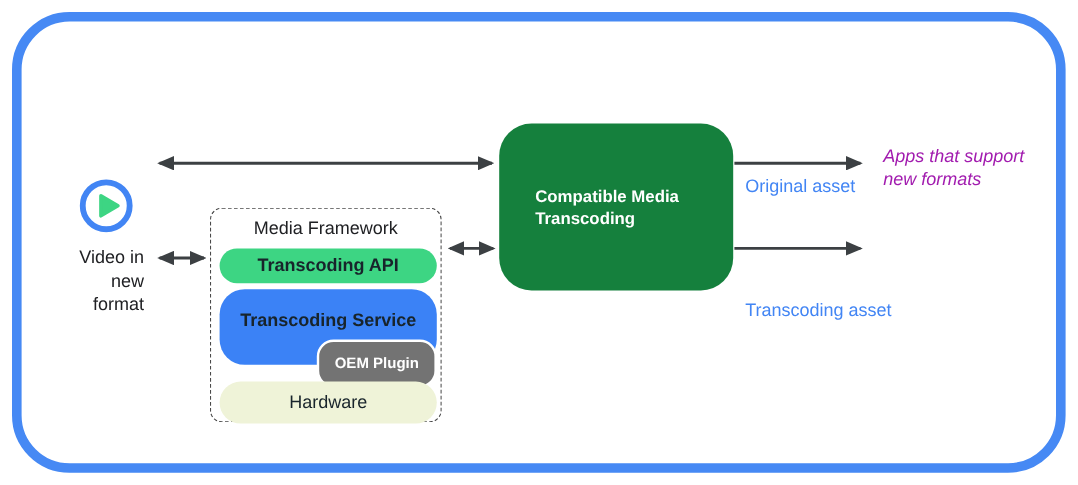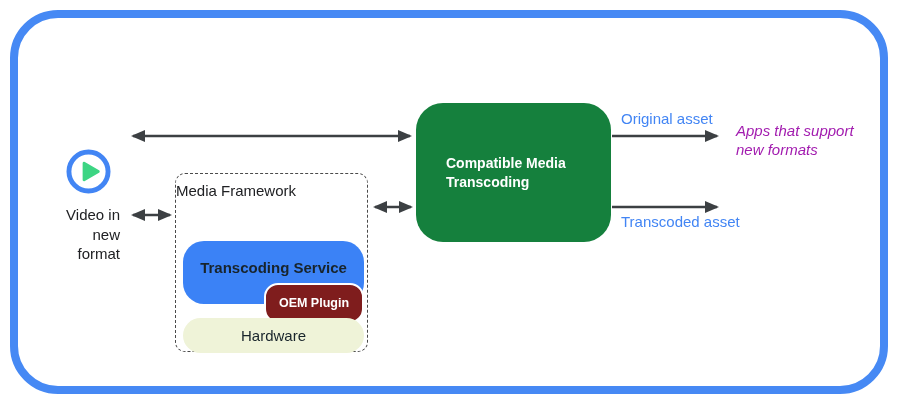--- a/index.html
+++ b/index.html
@@ -45,21 +45,21 @@
     left: 175px; top: 173px;
     width: 193px; height: 179px;
     border: 1.6px dashed #4a4a4a;
     border-radius: 10px;
     background: #ffffff;
   }
   .mf-title {
     position: absolute;
     left: 0; top: 8px;
     width: 100%;
-    text-align: left;
+    text-align: center;
     font-size: 15px;
     color: #202124;
   }
   .pill {
     position: absolute;
     left: 7px;
     width: 181px;
     display: flex;
     align-items: center;
     justify-content: center;
@@ -75,21 +75,21 @@
   .pill-service {
     top: 67px; height: 63px;
     background: #3b82f6;
     border-radius: 21px;
     padding-bottom: 10px;
   }
   .pill-oem {
     position: absolute;
     left: 88px; top: 109px;
     width: 100px; height: 40px;
-    background: #7f1d1d;
+    background: #737373;
     border: 2px solid #ffffff;
     border-radius: 14px;
     display: flex;
     align-items: center;
     justify-content: center;
     font-weight: bold;
     font-size: 12.5px;
     color: #ffffff;
   }
   .pill-hardware {
@@ -115,20 +115,21 @@
     font-size: 14px;
     line-height: 19px;
   }
   .transcoder-title { max-width: 135px; }
   .transcoder-subtitle { white-space: nowrap; }
   .flow-label {
     position: absolute;
     font-size: 15px;
     color: #4285F4;
     white-space: nowrap;
+    margin-top: 37px;
   }
   .flow-label-original { left: 621px; top: 110px; }
   .flow-label-transcoded { left: 621px; top: 213px; }
   .apps-label {
     position: absolute;
     font-size: 15px;
     line-height: 19px;
     color: #a21caf;
     font-style: italic;
   }
@@ -160,27 +161,28 @@
 
   <svg class="play-icon" viewBox="0 0 46 46" xmlns="http://www.w3.org/2000/svg">
     <circle cx="23" cy="23" r="20" fill="#ffffff" stroke="#4285F4" stroke-width="5"></circle>
     <path d="M18.5,14.5 L33,23 L18.5,31.5 Z" fill="#3DD583" stroke="#3DD583" stroke-width="3" stroke-linejoin="round"></path>
   </svg>
 
   <div class="video-label">Video in new format</div>
 
   <div class="mf-box">
     <div class="mf-title">Media Framework</div>
+    <div class="pill pill-api">Transcoding API</div>
     <div class="pill pill-service">Transcoding Service</div>
     <div class="pill-oem">OEM Plugin</div>
     <div class="pill pill-hardware">Hardware</div>
   </div>
 
   <div class="transcoder-box">
     <div class="transcoder-title">Compatible Media Transcoding</div>
   </div>
 
   <div class="flow-label flow-label-original">Original asset</div>
-  <div class="flow-label flow-label-transcoded">Transcoded asset</div>
+  <div class="flow-label flow-label-transcoded">Transcoding asset</div>
 
   <div class="apps-label apps-support">Apps that support new formats</div>
 
 </div>
 
 </body></html>

